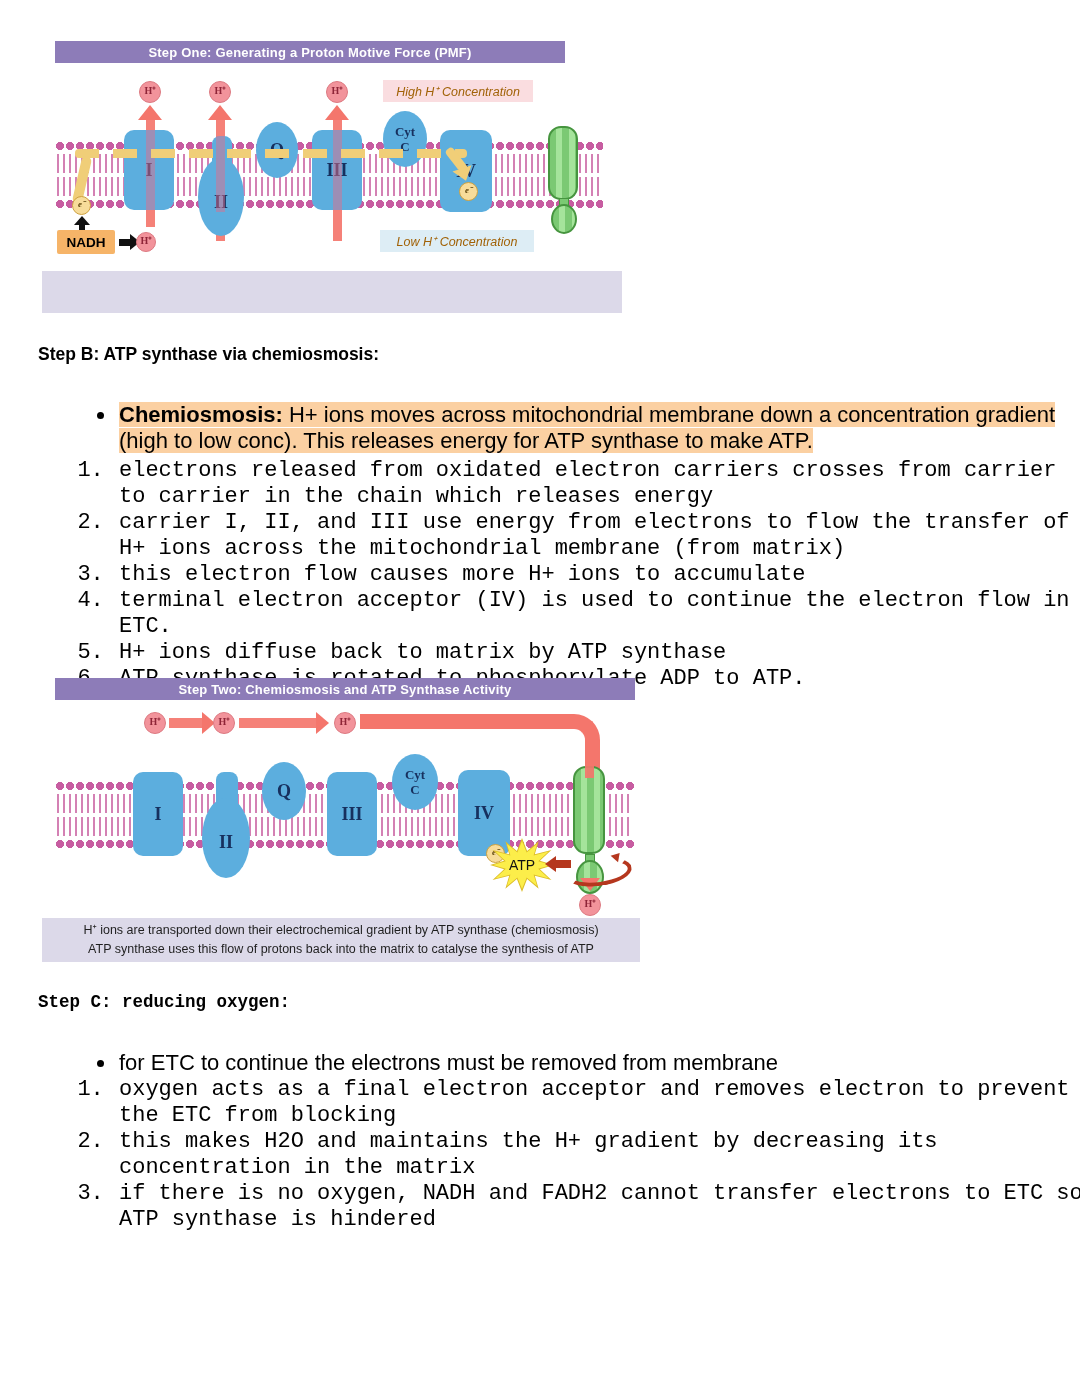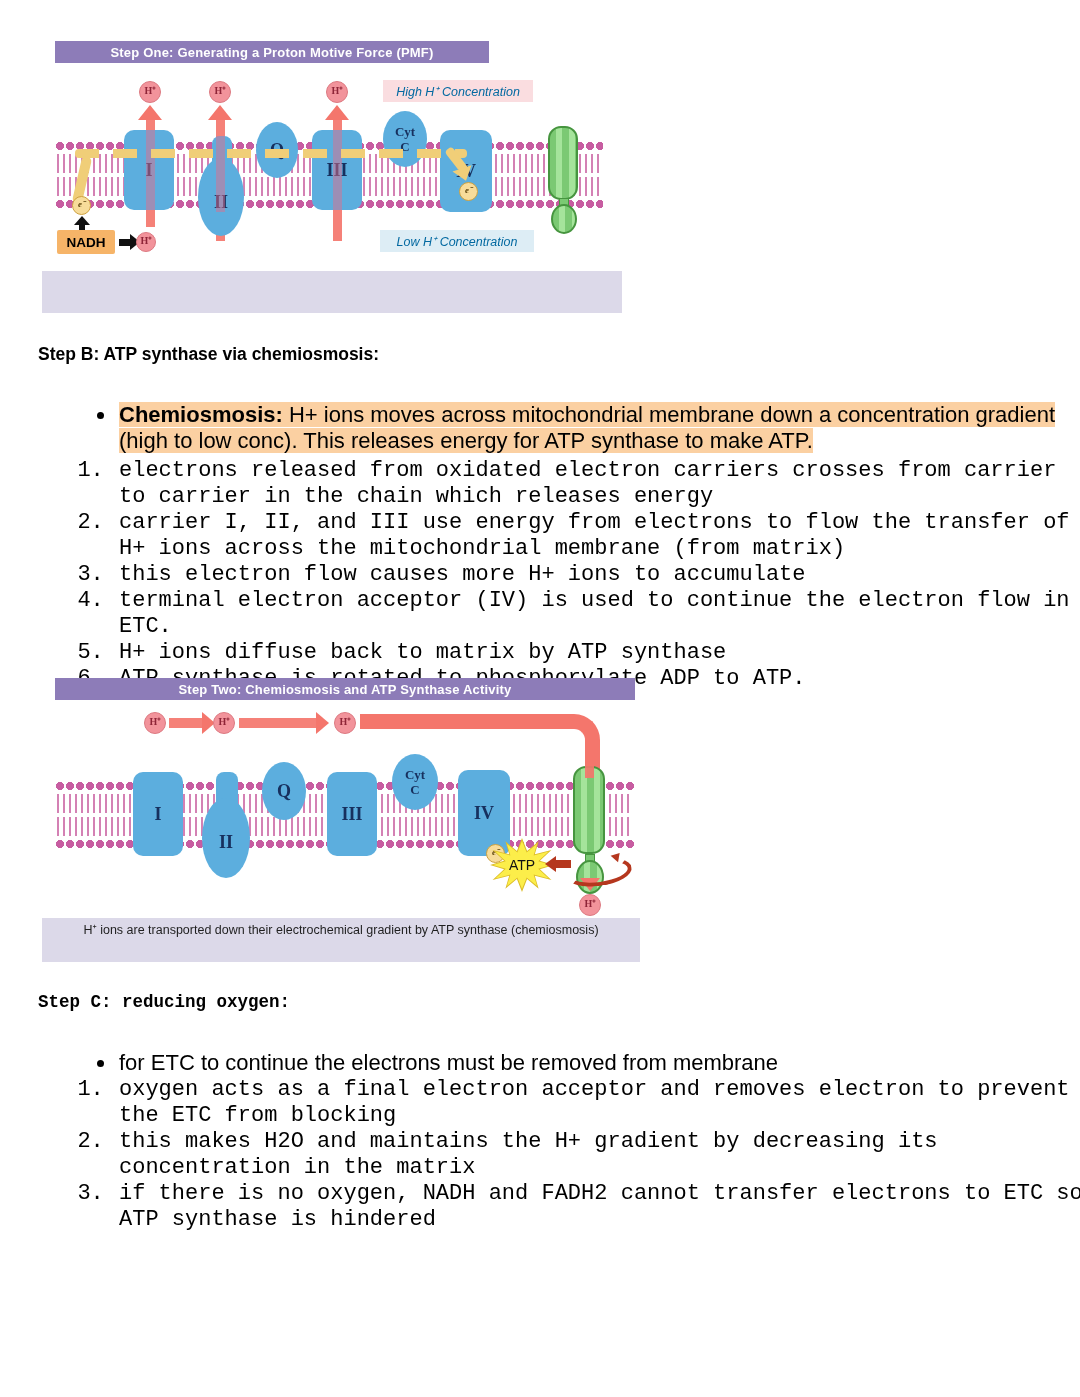--- a/index.html
+++ b/index.html
@@ -4,21 +4,21 @@
 <style>
   html,body{margin:0;padding:0;background:#fff;}
   #page{position:relative;width:1080px;height:1397px;background:#fff;overflow:hidden;
         font-family:"Liberation Sans",sans-serif;color:#000;}
   .abs{position:absolute;}
 
   
   .diag-header{background:#8d7cb8;color:#fff;font-weight:bold;font-size:13px;
                display:flex;align-items:center;justify-content:center;letter-spacing:.2px;}
   .concbox{display:flex;align-items:center;justify-content:center;
-           font-style:italic;font-size:12.5px;color:#0369a1;}
+           font-style:italic;font-size:12.5px;color:#a16207;}
   .caption{background:#dcd9e9;text-align:center;font-size:12.5px;line-height:19px;
            color:#1f1f1f;padding-top:3px;box-sizing:border-box;}
   .hplus-circle{width:22px;height:22px;border-radius:50%;background:#f2939b;
                 border:1.5px solid #dd7a82;box-sizing:border-box;color:#8e2437;
                 font-family:"Liberation Serif",serif;font-weight:bold;font-size:10px;
                 line-height:18px;text-align:center;z-index:6;}
   .electron-circle{width:19px;height:19px;border-radius:50%;background:#f7dc9a;
                    border:1.5px solid #cfa23f;box-sizing:border-box;color:#5d430c;
                    font-family:"Liberation Serif",serif;font-style:italic;font-weight:bold;
                    font-size:9px;line-height:15px;text-align:center;z-index:5;}
@@ -58,21 +58,21 @@
   ol.blist{list-style:decimal;font-family:Liberation Mono, monospace;}
   .blist li{padding-left:2px;}
   .hl{background:#fbd0a2;}
 </style>
 </head>
 <body>
 
 <div id="page">
 
   <div>
-    <div class="abs diag-header" style="left:55px;top:41px;width:434px;height:22px;">Step One:  Generating a Proton Motive Force (PMF)</div>
+    <div class="abs diag-header" style="left:55px;top:41px;width:510px;height:22px;">Step One:  Generating a Proton Motive Force (PMF)</div>
 
     <div class="abs hplus-circle" style="left:139px;top:81px;">H⁺</div>
     <div class="abs hplus-circle" style="left:209px;top:81px;">H⁺</div>
     <div class="abs hplus-circle" style="left:326px;top:81px;">H⁺</div>
 
     <div class="abs concbox" style="left:383px;top:80px;width:150px;height:22px;background:#fadde0;">High H⁺ Concentration</div>
 
     <div class="abs tri-up" style="left:138px;top:105px;"></div>
     <div class="abs shaft" style="left:146px;top:119px;width:9px;height:108px;"></div>
     <div class="abs tri-up" style="left:208px;top:105px;"></div>
@@ -212,20 +212,21 @@
       <div class="abs star" style="left:0;top:0;width:64px;height:54px;background:#dcbd2a;"></div>
       <div class="abs star" style="left:3px;top:3px;width:58px;height:48px;background:#fcee4a;"></div>
       <div class="abs" style="left:0;top:19px;width:64px;text-align:center;font-weight:normal;font-size:14px;color:#111;">ATP</div>
     </div>
     <div class="abs" style="left:556px;top:860px;width:15px;height:8px;background:#b5371e;z-index:6;"></div>
     <div class="abs" style="left:545px;top:856px;width:0;height:0;border-top:8px solid transparent;border-bottom:8px solid transparent;
          border-right:11px solid #b5371e;z-index:6;"></div>
 
     <div class="abs caption" style="left:42px;top:918px;width:598px;height:44px;">
       <div>H⁺ ions are transported down their electrochemical gradient by ATP synthase (chemiosmosis)</div>
+      <div>ATP synthase uses this flow of protons back into the matrix to catalyse the synthesis of ATP</div>
     </div>
   </div>
 
   <div class="heading" style="top:992px;font-family:Liberation Mono, monospace;">Step C: reducing oxygen:</div>
 
   <ul class="blist" style="top:1036px;">
     <li>for ETC to continue the electrons must be removed from membrane</li>
   </ul>
 
   <ol class="blist" style="top:1063px;">

